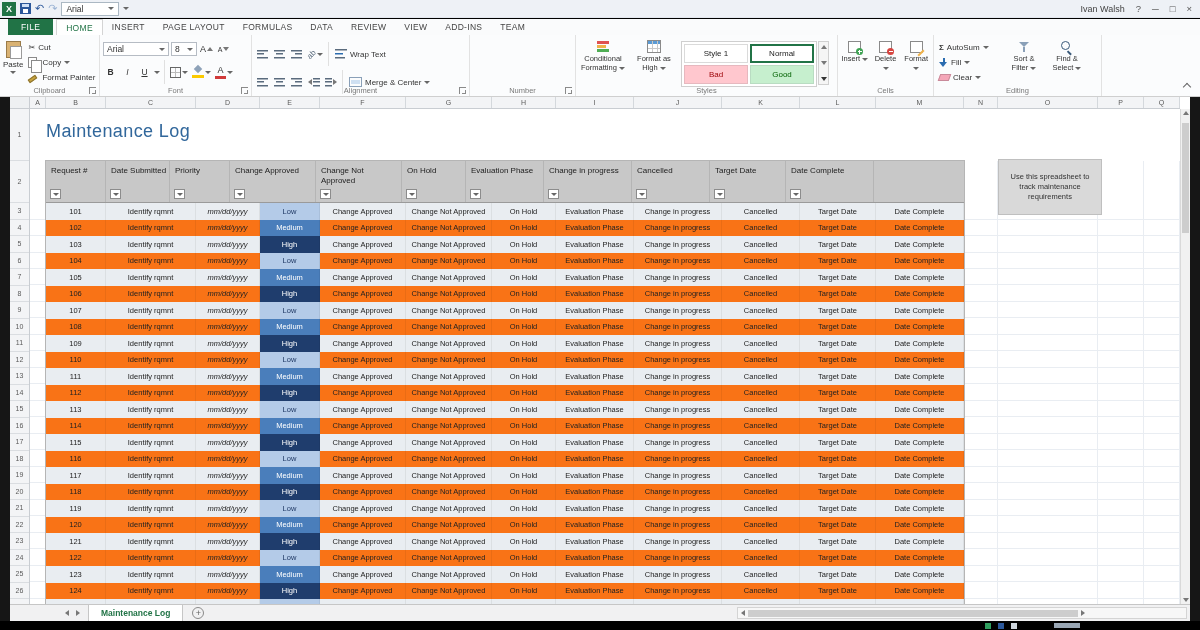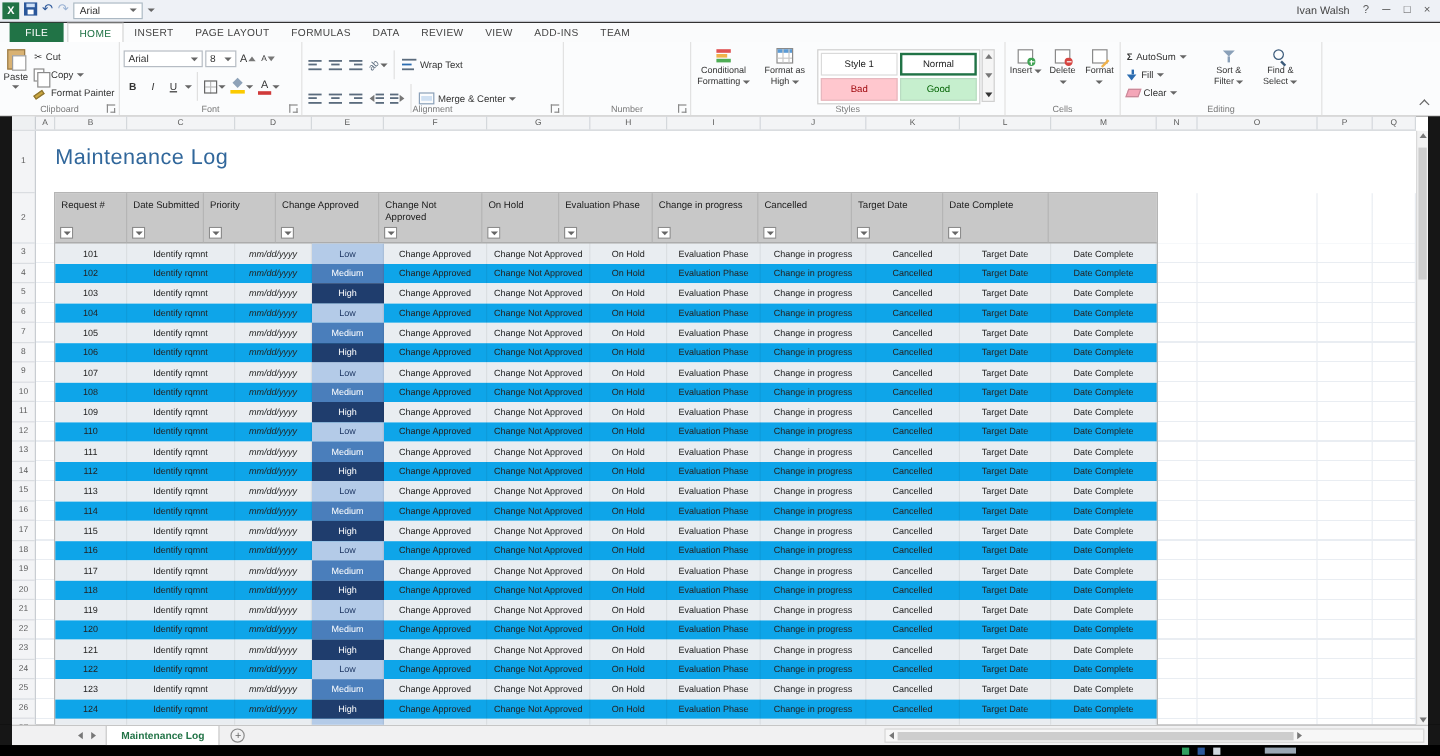--- a/index.html
+++ b/index.html
@@ -108,21 +108,21 @@
   .colh{border-right:1px solid #d4d8dc;display:flex;align-items:center;justify-content:center;flex:0 0 auto;}
   .gridarea{position:absolute;top:12px;left:0;width:1170px;height:495px;overflow:hidden;background:#fff;}
   .gridlines{position:absolute;top:52px;left:0;width:1170px;bottom:0;}
   .rowhdrs{position:absolute;top:0;left:0;width:20px;height:100%;background:#f3f4f6;border-right:1px solid #c9cdd2;font-size:7px;color:#5a5a5a;z-index:3;}
   .rowh{border-bottom:1px solid #dadde1;display:flex;align-items:center;justify-content:center;}
   .sheet-title{position:absolute;left:36px;top:12px;font-size:18px;color:#31679b;letter-spacing:.4px;z-index:2;}
   .mtable{position:absolute;left:36px;top:52px;width:918px;outline:1px solid #b5b5b5;z-index:2;background:#fff;}
   .theadrow{display:flex;height:42px;background:#c8c8c8;border-bottom:1px solid #9a9a9a;}
   .th{position:relative;font-size:8px;color:#1c1c1c;padding:5px 2px 0 5px;border-right:1px solid #b5b5b5;line-height:1.2;flex:0 0 auto;}
   .filter-btn{position:absolute;left:4px;bottom:3px;width:11px;height:10px;background:#fff;border:1px solid #8c8c8c;display:flex;align-items:center;justify-content:center;}
-  .tr{display:flex;height:16.5px;background:#0ea5e9;}
+  .tr{display:flex;height:16.5px;background:#f97316;}
   .tr.band{background:var(--band);}
   .td{font-size:7.5px;color:#222;display:flex;align-items:center;justify-content:center;border-right:1px solid rgba(0,0,0,0.06);overflow:hidden;white-space:nowrap;flex:0 0 auto;}
   .td.italic{font-style:italic;}
   .note{position:absolute;left:988px;top:50px;width:104px;height:56px;background:#d9d9d9;border:1px solid #bfbfbf;font-size:7.5px;color:#333;display:flex;align-items:center;justify-content:center;text-align:center;padding:3px;line-height:1.3;z-index:2;}
   .vscroll{position:absolute;top:12px;right:0;width:10px;height:495px;background:#f1f1f1;border-left:1px solid #d9d9d9;z-index:4;display:flex;flex-direction:column;align-items:center;justify-content:space-between;padding:2px 0;}
   .vthumb{position:absolute;top:14px;left:1px;width:7px;height:110px;background:#cdcdcd;}
 
   
   .tabbarwrap{position:absolute;top:604px;left:0;width:1200px;height:17px;background:#161616;padding:0 10px;}
   .tabbar{width:1180px;height:17px;background:#f1f1f2;border-top:1px solid #c6c6c6;display:flex;align-items:center;font-size:8.5px;color:#555;position:relative;}
@@ -821,20 +821,21 @@
               <div class="td" style="width: 86px;">Change Not Approved</div>
               <div class="td" style="width: 64px;">On Hold</div>
               <div class="td" style="width: 78px;">Evaluation Phase</div>
               <div class="td" style="width: 88px;">Change in progress</div>
               <div class="td" style="width: 78px;">Cancelled</div>
               <div class="td" style="width: 76px;">Target Date</div>
               <div class="td" style="width: 88px;">Date Complete</div>
             </div>
           </div>
       </div>
+      <div class="note">Use this spreadsheet to track maintenance requirements</div>
     </div>
     <div class="vscroll">
       <i class="tri-up"></i>
       <span class="vthumb"></span>
       <i class="tri-down"></i>
     </div>
   </div>
 </div>
 
 <div class="tabbarwrap">

